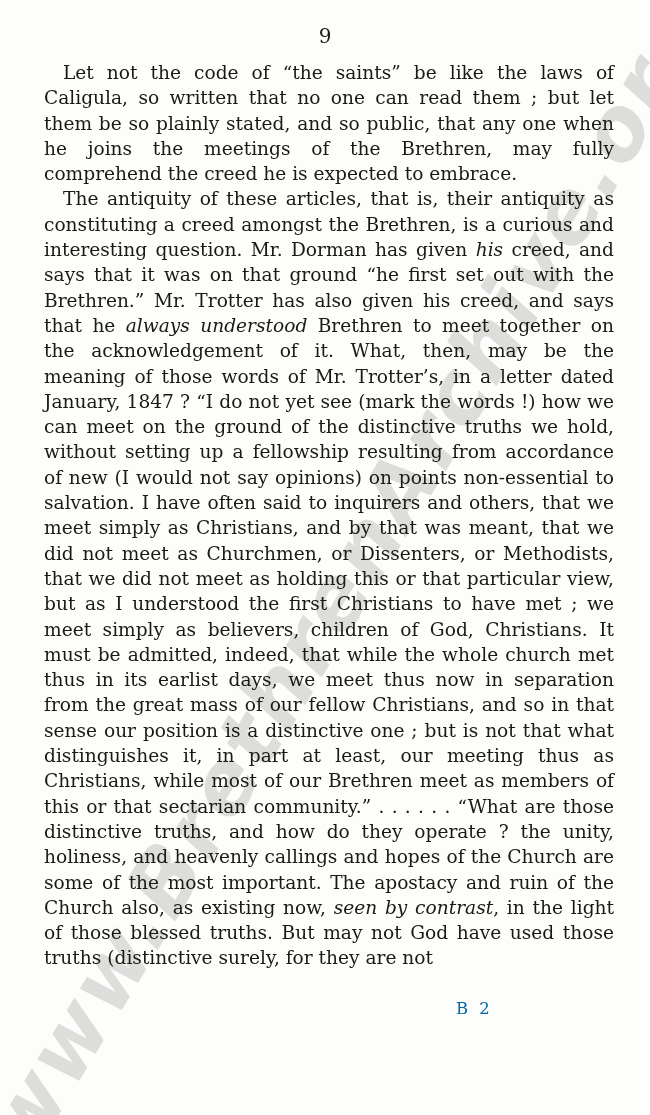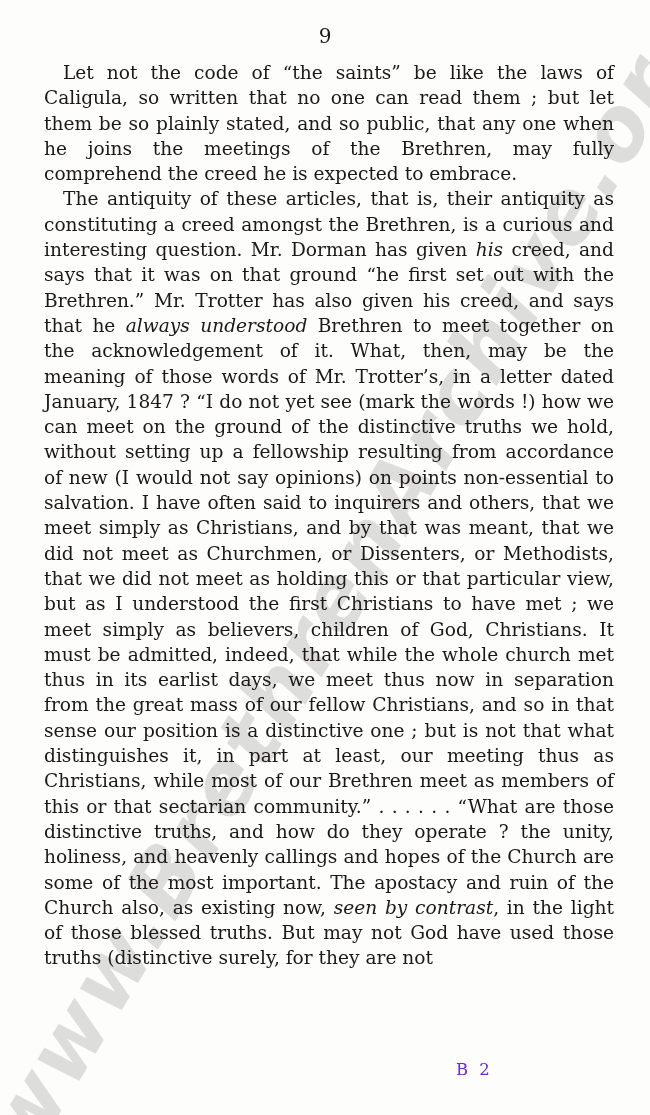--- a/index.html
+++ b/index.html
@@ -57,25 +57,25 @@
     margin: 0;
     padding: 0;
   }
   .para.indent {
     text-indent: 19px;
   }
   .para em {
   }
   .signature {
     position: absolute;
-    top: 1060px;
+    top: 999px;
     left: 456px;
     font-size: 16.5px;
     letter-spacing: 3px;
-    color: #6d28d9;
+    color: #0369a1;
     z-index: 1;
   }
 </style>
 </head>
 <body>
 
 <div class="page">
   <div class="watermark">www.BrethrenArchive.org</div>
   <div class="page-number">9</div>
   <div class="text-block" id="text-block">

